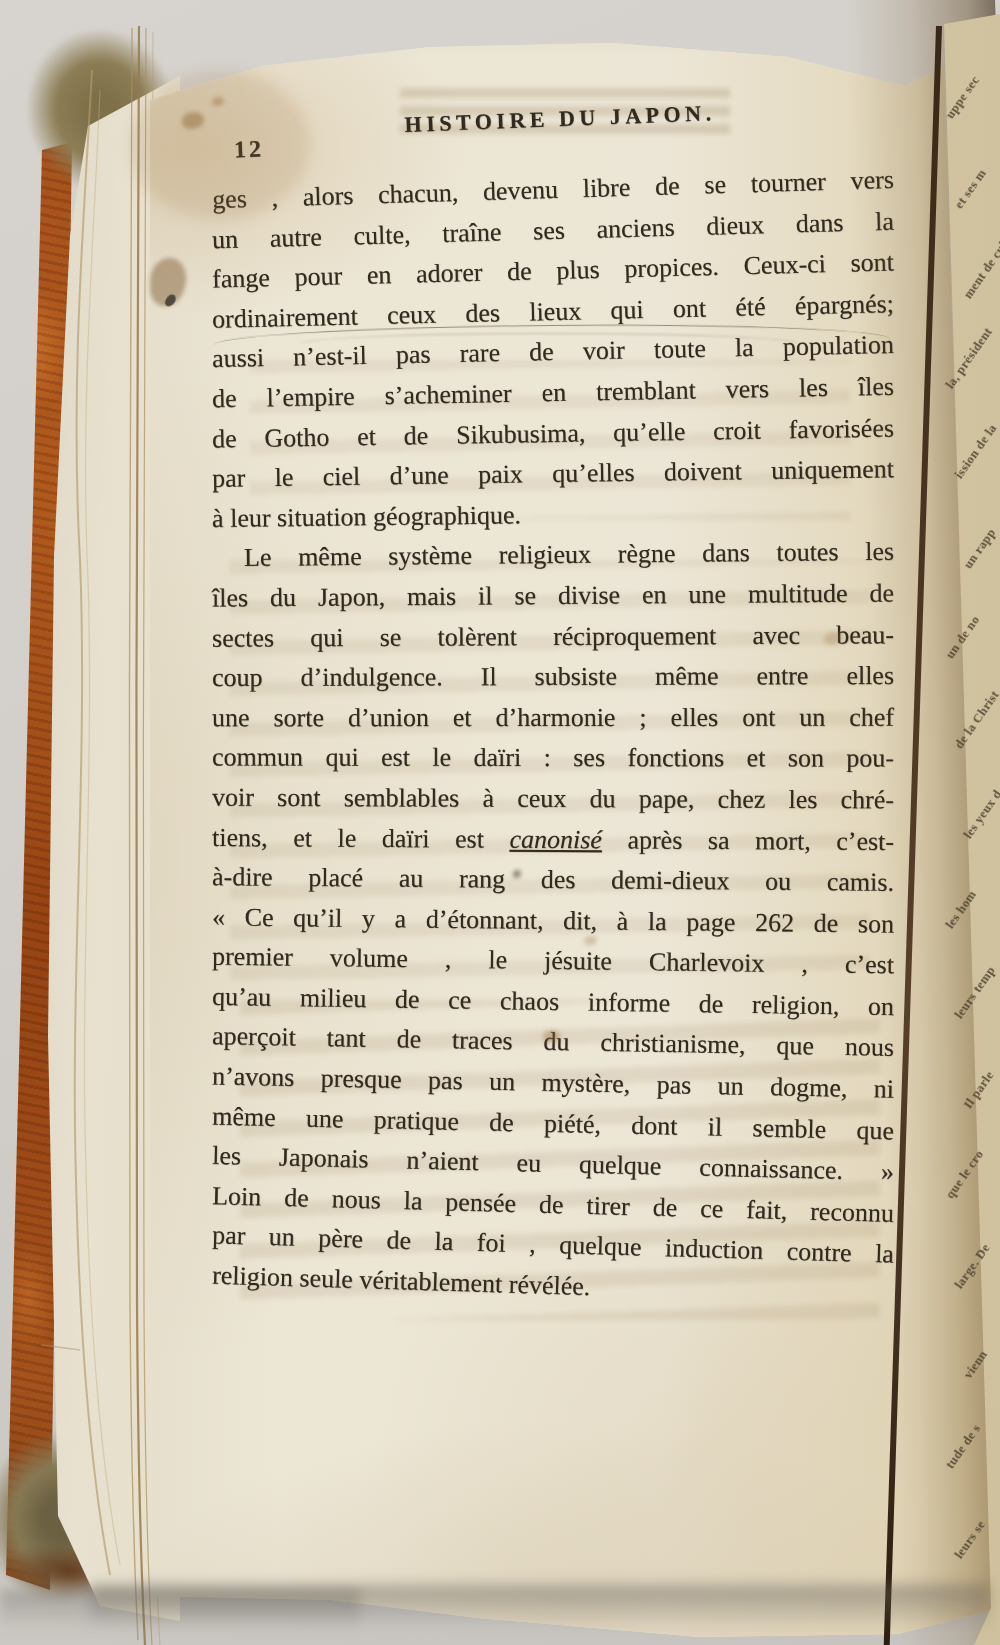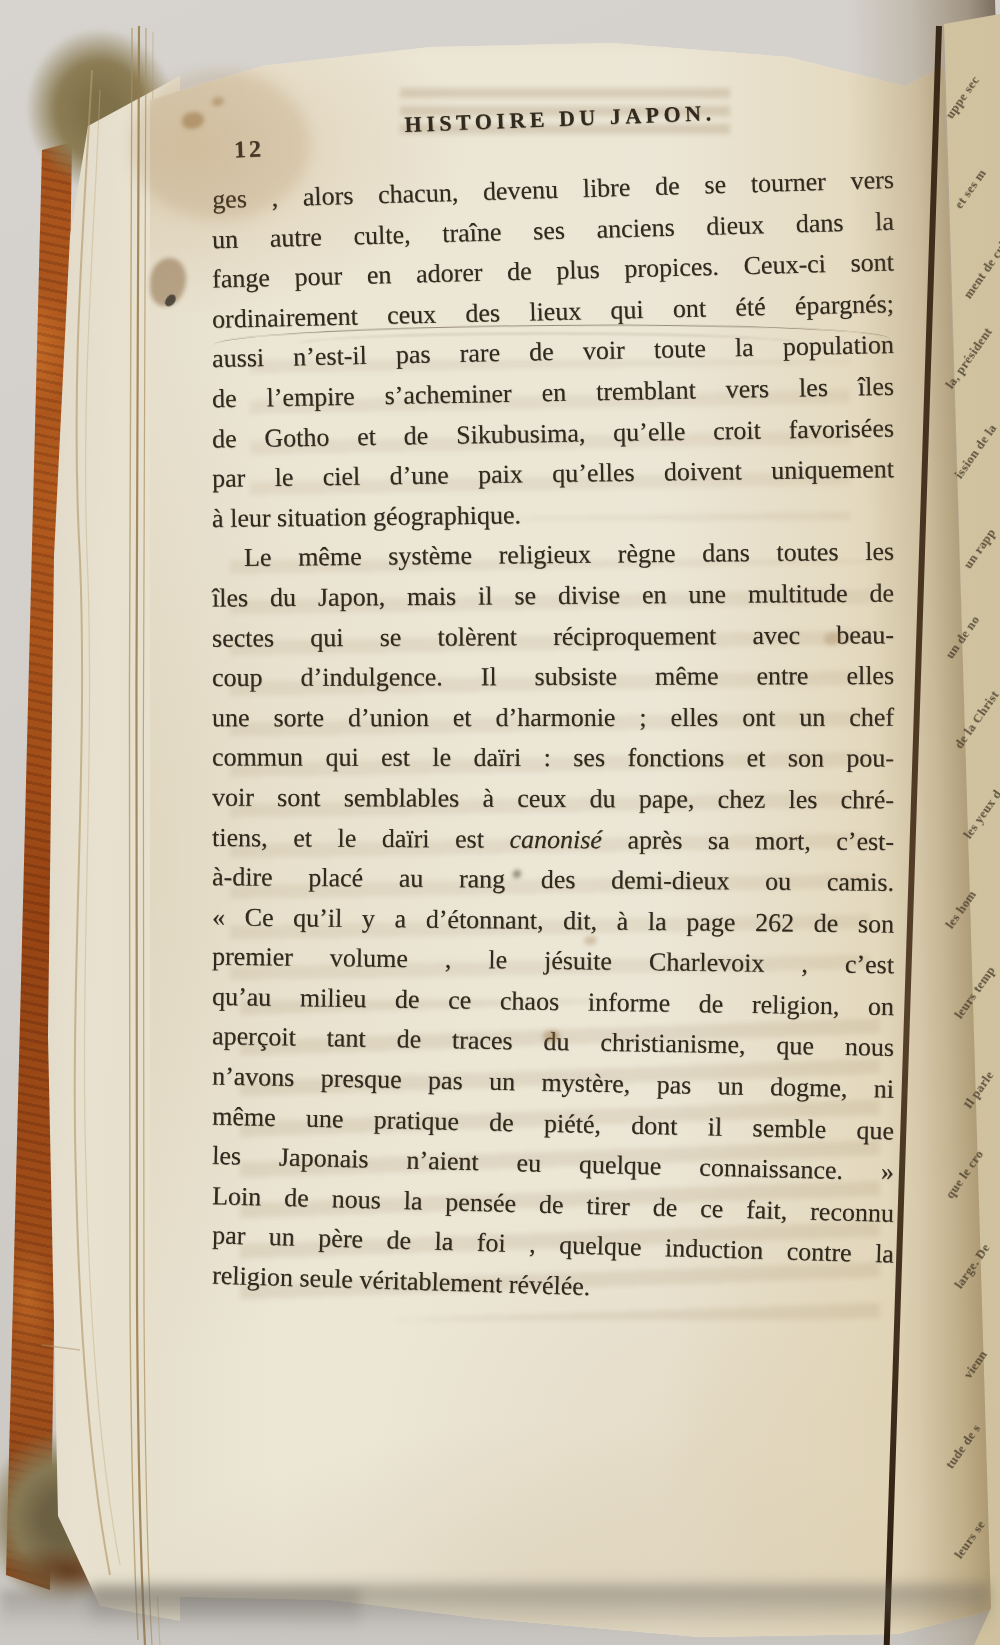--- a/index.html
+++ b/index.html
@@ -68,21 +68,21 @@
     text-shadow:.3px .3px .8px rgba(40,30,16,.55);}
   .running-title{position:absolute;left:330px;top:106px;width:460px;text-align:center;
     font-size:22px;font-weight:bold;letter-spacing:4.5px;color:var(--ink,#322a1f);
     transform:rotate(-2.2deg);text-shadow:.4px .4px 1px rgba(40,30,16,.5);white-space:nowrap;}
   .text-block{position:absolute;left:212px;top:170px;width:682px;color:var(--ink,#322a1f);}
   .line{height:40.6px;line-height:40.6px;font-size:26px;
     text-align:justify;text-align-last:justify;white-space:nowrap;
     text-shadow:.35px .35px .8px rgba(42,32,18,.5);}
   .line.para-end{text-align:left;text-align-last:left;}
   .line.indent{text-indent:32px;}
-  .line i{font-style:italic;}
+  .line i{font-style:italic;text-decoration:underline;}
   
   .smudge{position:absolute;border-radius:50%;filter:blur(7px);pointer-events:none;}
   .stain{position:absolute;border-radius:55% 45% 60% 40%;filter:blur(2px);pointer-events:none;}
   .crease{position:absolute;left:214px;top:325px;width:676px;height:16px;
     border-top:1.6px solid rgba(80,64,46,.55);border-radius:50%/100% 100% 0 0;
     transform:rotate(-.5deg);filter:blur(.4px);}
   .crease2{position:absolute;left:300px;top:333px;width:500px;height:10px;
     border-top:1px solid rgba(90,74,52,.3);border-radius:50%/100% 100% 0 0;filter:blur(.8px);}
   .ghost{position:absolute;pointer-events:none;filter:blur(2.5px);}
   .bottom-shadow{position:absolute;left:90px;top:1585px;width:900px;height:45px;

